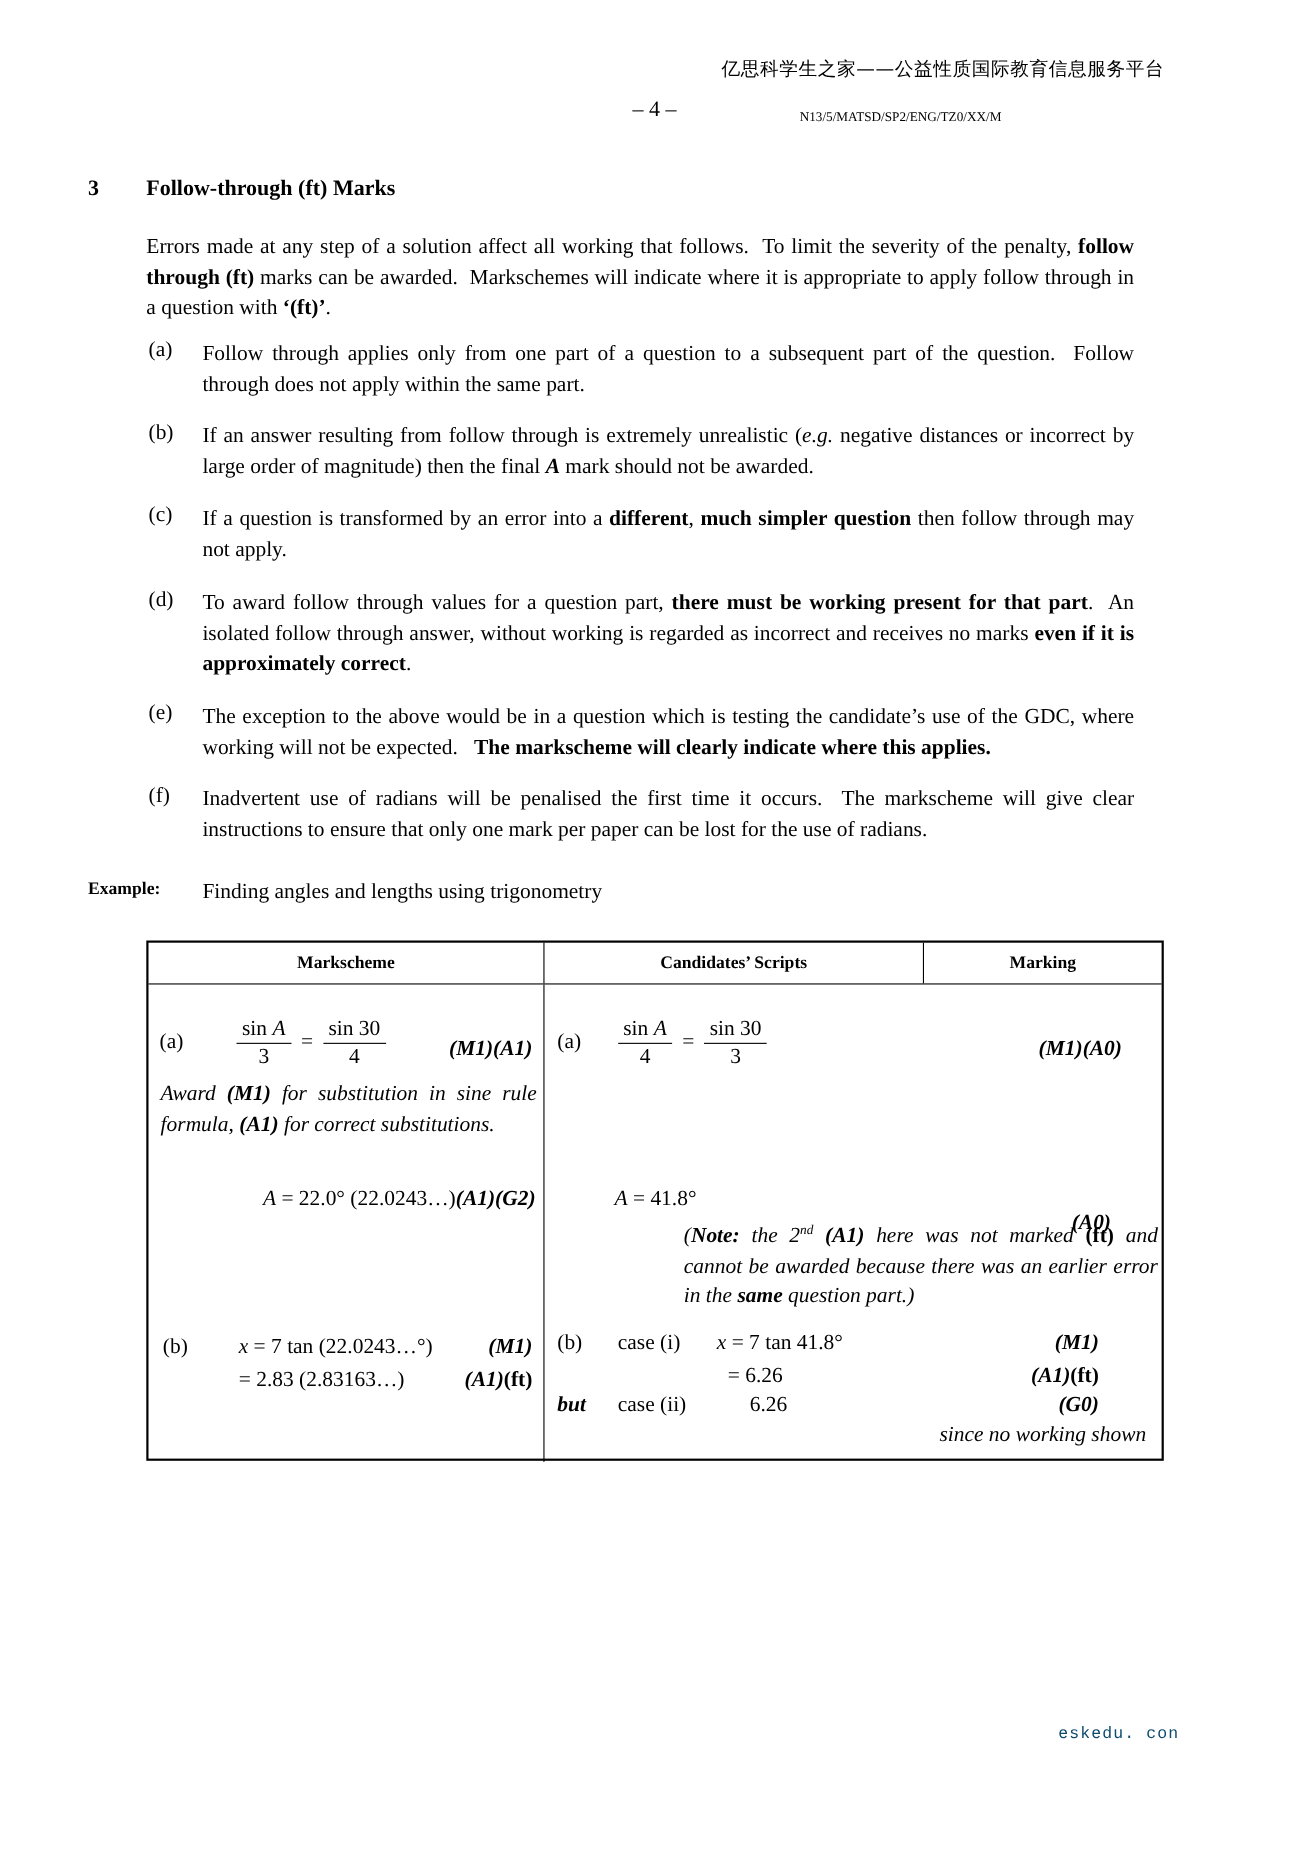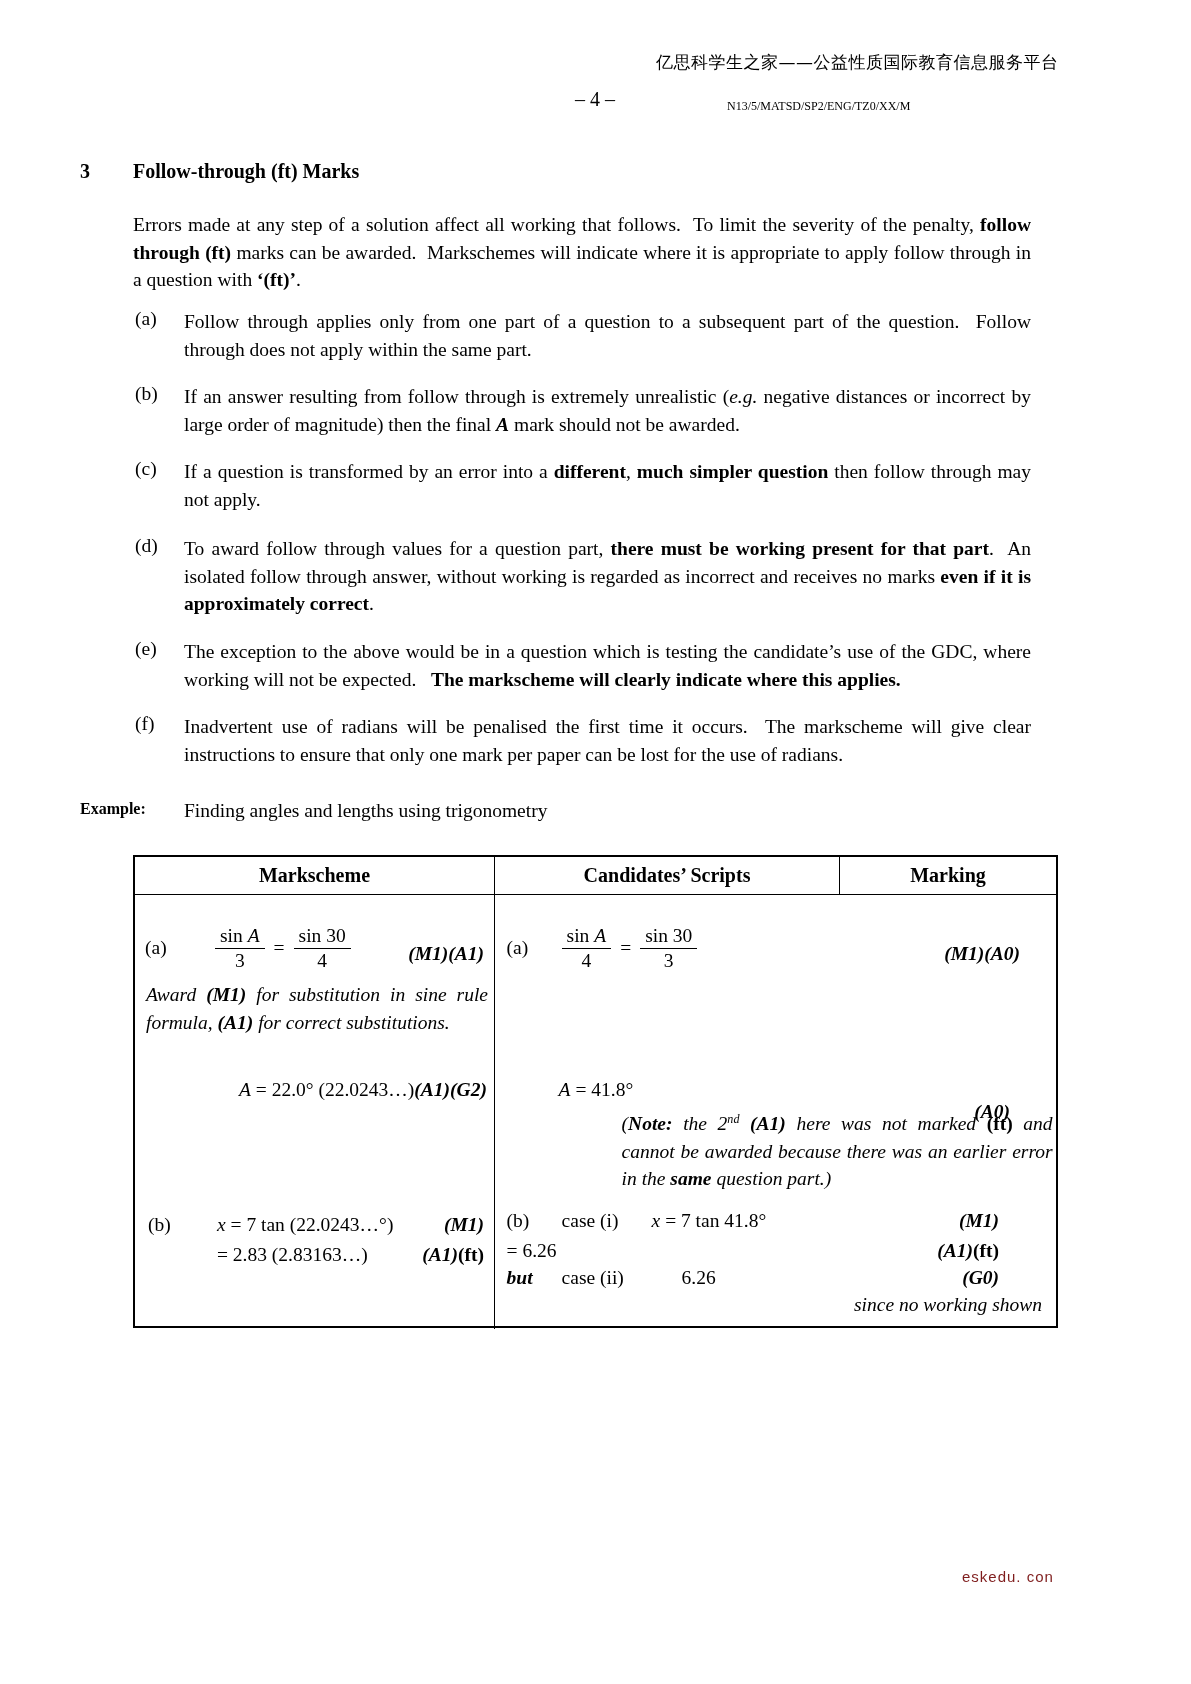--- a/index.html
+++ b/index.html
@@ -28,21 +28,21 @@
   .item .txt { margin-left:51px; }
 
   .example-label { position:absolute; top:800px; left:80px; font-weight:bold; font-size:16px; }
   .example-text  { position:absolute; top:800px; left:184px; }
 
   
   .ms-table { position:absolute; top:855px; left:133px; width:925px; height:473px;
     border:2px solid #000; box-sizing:border-box; }
   .thead { display:flex; height:37px; border-bottom:1.6px solid #000; }
   .th { box-sizing:border-box; display:flex; align-items:center; justify-content:center;
-    font-weight:bold; font-size:20px; }
+    font-weight:bold; font-size:16px; }
   .th1 { width:360px; border-right:1.6px solid #000; }
   .th2 { width:345px; border-right:1.6px solid #000; }
   .th3 { flex:1; }
   .tbody { position:relative; height:434px; }
   .cell-left { position:absolute; left:0; top:0; bottom:0; width:360px;
     border-right:1.6px solid #000; box-sizing:border-box; }
   .cell-right { position:absolute; left:361.6px; top:0; bottom:0; right:0; }
 
   .frac { display:inline-block; vertical-align:middle; text-align:center; }
   .fnum { display:block; border-bottom:1.4px solid #000; padding:0 5px 1px; line-height:22px; }
@@ -72,26 +72,26 @@
   .rc-row-a .marks { padding-top:12px; }
   .rc-use-note { position:absolute; top:84px; right:36px; text-align:right; line-height:27.5px; }
   .rc-result { position:absolute; top:184px; left:62px; right:46px; display:flex;flex-direction:column; }
   .rc-note { position:absolute; top:215px; left:125px; width:431px; }
   .rc-brow { position:absolute; left:10px; right:57px; display:flex; white-space:nowrap; }
   .rc-b1 { top:315px; }
   .rc-b2 { top:345px; }
   .rc-b3 { top:372px; }
   .rc-brow .plabel { width:55px; }
   .rc-brow .clabel { width:90px; flex:none; }
-  .rc-b2 .line { }
+  .rc-b2 .line { margin-left:155px; }
   .rc-b3 .line { margin-left:30px; }
   .rc-since { position:absolute; top:399px; right:14px; text-align:right; }
 
-  .footer-mark { position:absolute; top:1568px; left:962px; font-family:Liberation Sans, sans-serif;
-    font-size:15px; color:#7f1d1d; letter-spacing:1px; }
+  .footer-mark { position:absolute; top:1568px; left:962px; font-family:Liberation Mono, monospace;
+    font-size:15px; color:#0c4a6e; letter-spacing:1px; }
 </style>
 </head>
 <body>
 
 <div class="page">
 
   <div class="cn-watermark">亿思科学生之家——公益性质国际教育信息服务平台</div>
   <div class="page-num">– 4 –</div>
   <div class="doc-code">N13/5/MATSD/SP2/ENG/TZ0/XX/M</div>
 

